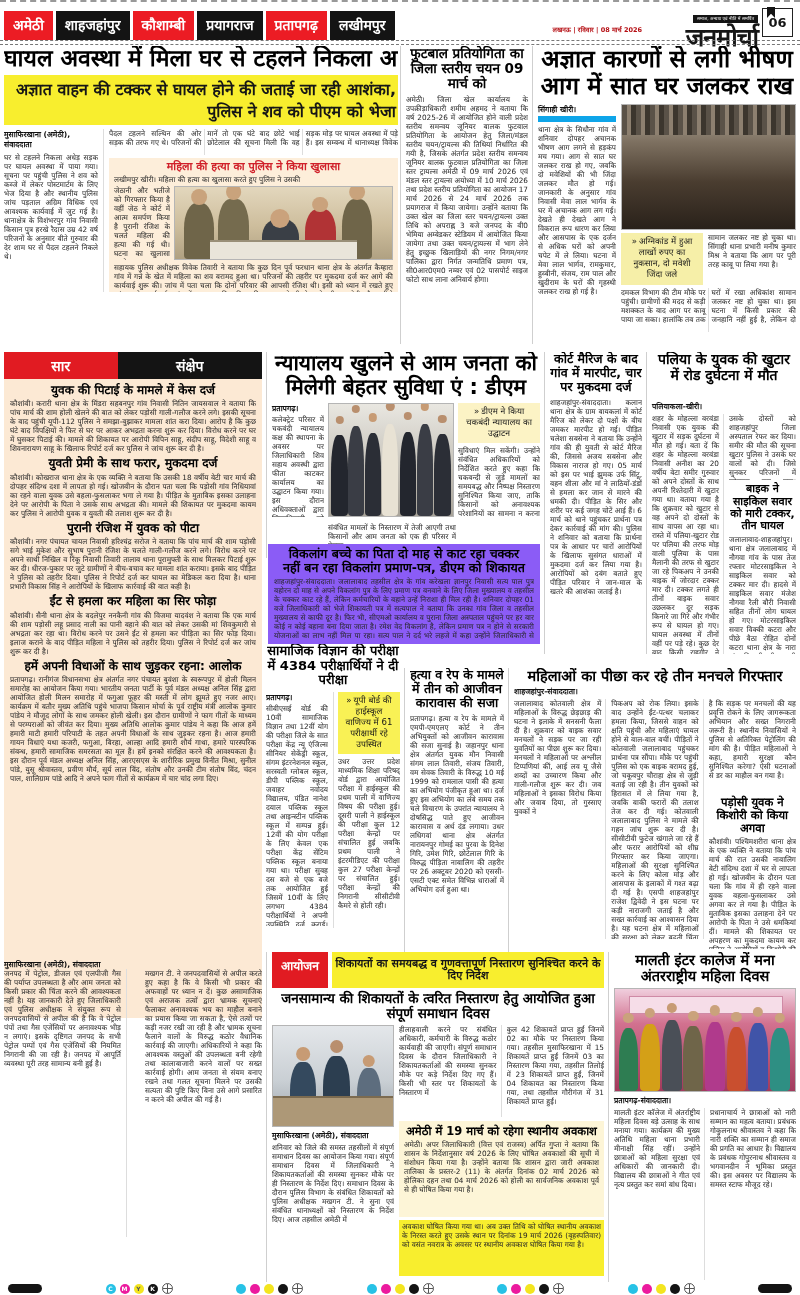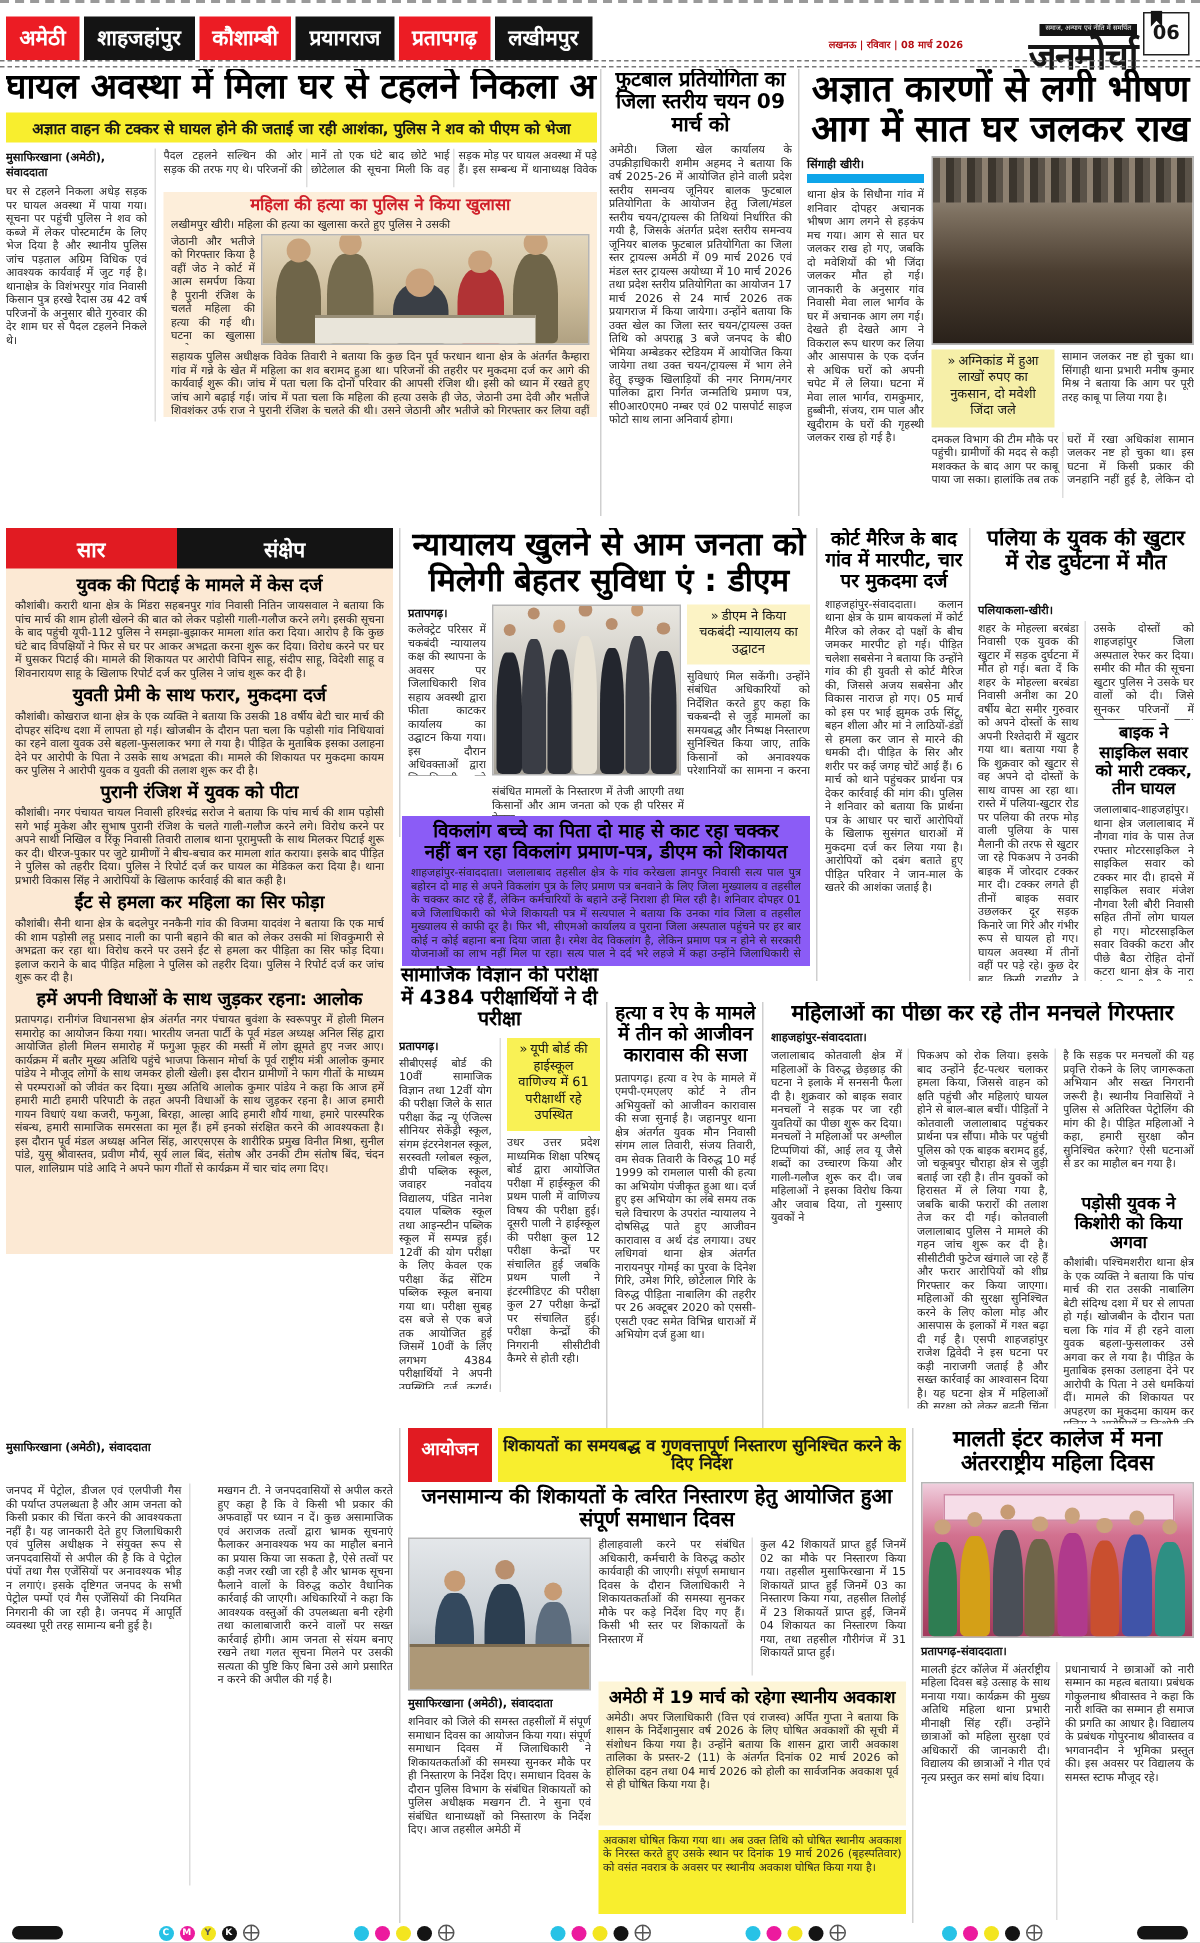--- a/index.html
+++ b/index.html
@@ -17,21 +17,21 @@
   .pageno{position:absolute;right:7px;top:6px;width:31px;height:29px;border:1.5px solid #222;background:#fff;font-size:13px;font-weight:bold;text-align:center;line-height:28px}
   .flagico{position:absolute;left:4px;top:-2px;width:8px;height:11px;background:#141414;clip-path:polygon(0 0,100% 0,100% 100%,50% 62%,0 100%)}
   .sep{position:absolute;left:0;top:40px;width:100%;height:5px;border-top:1.5px dashed #777;border-bottom:1.5px dashed #777}
   
   .art{position:absolute;overflow:hidden}
   .vr{border-left:1px solid #cfcfcf;padding-left:5px}
   .hl{font-weight:bold;text-align:center;line-height:1.12;color:#000}
   .body{font-size:7.3px;line-height:9px;text-align:justify;color:#242424;overflow:hidden}
   .byline{font-size:7.6px;font-weight:bold;color:#111}
   .yellow{background:#f8ee2e}
-  .subhead{font-weight:bold;font-size:10px;text-align:center;padding:3px 2px;margin-top:3px}
+  .subhead{font-weight:bold;font-size:16px;text-align:right;padding:3px 2px;margin-top:3px}
   .qbox{padding:3px 4px;font-weight:normal;font-size:8.6px;line-height:1.3;text-align:center;overflow:hidden}
   .arrow{margin-right:2px}
   .cols2{column-count:2;column-gap:6px;column-rule:1px solid #ddd}
   .cols3{column-count:3;column-gap:6px;column-rule:1px solid #ddd}
   .dgh{color:#fff;text-align:center;font-weight:bold;font-size:14px;padding:4px 0}
   
   .photo{position:relative;overflow:hidden;border:1px solid #b5b5b5}
   .p{position:absolute;bottom:0;background:var(--b);border-radius:40% 40% 4px 4px/45% 45% 4px 4px}
   .p::before{content:"";position:absolute;left:50%;transform:translateX(-50%);top:-24%;width:52%;padding-top:52%;border-radius:50%;background:var(--h)}
   .ph-police{background:linear-gradient(180deg,#e3d7bd 0%,#cdbd9c 55%,#b0a182 100%)}
@@ -126,21 +126,21 @@
           <div class="qbox" style="width:82px;flex:none;background:#f6efa8">
             <span class="arrow">»</span><span>अग्निकांड में हुआ लाखों रुपए का नुकसान, दो मवेशी जिंदा जले</span>
           </div>
           <div class="body" style="flex:1;height:52px">सामान जलकर नष्ट हो चुका था। सिंगाही थाना प्रभारी मनीष कुमार मिश्र ने बताया कि आग पर पूरी तरह काबू पा लिया गया है।</div>
         </div>
         <div class="body cols2" style="margin-top:3px;height:44px">दमकल विभाग की टीम मौके पर पहुंची। ग्रामीणों की मदद से कड़ी मशक्कत के बाद आग पर काबू पाया जा सका। हालांकि तब तक घरों में रखा अधिकांश सामान जलकर नष्ट हो चुका था। इस घटना में किसी प्रकार की जनहानि नहीं हुई है, लेकिन दो मवेशियों की आग में जलकर मौत हो गई। आग लगने के कारणों की जांच की जा रही है।</div>
       </div>
     </div>
   </div>
 
-  <div class="art" style="left:4px;top:352px;width:258px;height:484px;background:#fce9d4">
+  <div class="art" style="left:4px;top:352px;width:258px;height:666px;background:#fce9d4">
     <div style="display:flex">
       <div class="dgh" style="flex:0 0 44%;background:#e11b22">सार</div>
       <div class="dgh" style="flex:1;background:#141414">संक्षेप</div>
     </div>
     <div style="padding:3px 6px">
       <div>
         <div class="hl" style="font-size:12px;margin-top:2px">युवक की पिटाई के मामले में केस दर्ज</div>
         <div class="body" style="margin-top:2px">कौशांबी। करारी थाना क्षेत्र के मिंडरा सहबनपुर गांव निवासी नितिन जायसवाल ने बताया कि पांच मार्च की शाम होली खेलने की बात को लेकर पड़ोसी गाली-गलौज करने लगे। इसकी सूचना के बाद पहुंची यूपी-112 पुलिस ने समझा-बुझाकर मामला शांत करा दिया। आरोप है कि कुछ घंटे बाद विपक्षियों ने फिर से घर पर आकर अभद्रता करना शुरू कर दिया। विरोध करने पर घर में घुसकर पिटाई की। मामले की शिकायत पर आरोपी विपिन साहू, संदीप साहू, विदेशी साहू व शिवनारायण साहू के खिलाफ रिपोर्ट दर्ज कर पुलिस ने जांच शुरू कर दी है।</div>
       </div>
       <div>
@@ -242,21 +242,21 @@
       <div style="flex:1">
         <div class="body" style="height:66px">उसके दोस्तों को शाहजहांपुर जिला अस्पताल रेफर कर दिया। समीर की मौत की सूचना खुटार पुलिस ने उसके घर वालों को दी। जिसे सुनकर परिजनों में कोहराम मच गया। शनिवार की देर शाम शव को सुपुर्द खाक कर दिया गया।</div>
         <div class="hl" style="font-size:11px;margin-top:3px">बाइक ने साइकिल सवार को मारी टक्कर, तीन घायल</div>
         <div class="body" style="margin-top:2px;height:142px">जलालाबाद-शाहजहांपुर। थाना क्षेत्र जलालाबाद में नौगवा गांव के पास तेज रफ्तार मोटरसाइकिल ने साइकिल सवार को टक्कर मार दी। हादसे में साइकिल सवार मंजेश नौगवा रैली बौरी निवासी सहित तीनों लोग घायल हो गए। मोटरसाइकिल सवार विक्की कटरा और पीछे बैठा रोहित दोनों कटरा थाना क्षेत्र के नारा गांव निवासी भी जख्मी हुए। प्रत्यक्षदर्शियों के अनुसार, बाइक ने सड़क पार कर रहे साइकिल सवार को जोरदार धक्का दिया। टक्कर इतनी तेज थी कि मंजेश सड़क के दूसरी ओर जा गिरा, जबकि बाइक सवार काफी दूर तक घिसटते चले गए।</div>
       </div>
     </div>
   </div>
 
   <div class="art" style="left:4px;top:956px;width:258px;height:324px">
     <div class="byline" style="margin-top:3px">मुसाफिरखाना (अमेठी), संवाददाता</div>
-    <div style="display:flex;gap:18px;margin-top:20px;height:268px">
+    <div style="display:flex;gap:18px;margin-top:0;height:268px">
       <div class="body" style="flex:1;border-right:1px solid #ddd;padding-right:5px">जनपद में पेट्रोल, डीजल एवं एलपीजी गैस की पर्याप्त उपलब्धता है और आम जनता को किसी प्रकार की चिंता करने की आवश्यकता नहीं है। यह जानकारी देते हुए जिलाधिकारी एवं पुलिस अधीक्षक ने संयुक्त रूप से जनपदवासियों से अपील की है कि वे पेट्रोल पंपों तथा गैस एजेंसियों पर अनावश्यक भीड़ न लगाएं। इसके दृष्टिगत जनपद के सभी पेट्रोल पम्पों एवं गैस एजेंसियों की नियमित निगरानी की जा रही है। जनपद में आपूर्ति व्यवस्था पूरी तरह सामान्य बनी हुई है।</div>
       <div class="body" style="flex:1">मखगन टी. ने जनपदवासियों से अपील करते हुए कहा है कि वे किसी भी प्रकार की अफवाहों पर ध्यान न दें। कुछ असामाजिक एवं अराजक तत्वों द्वारा भ्रामक सूचनाएं फैलाकर अनावश्यक भय का माहौल बनाने का प्रयास किया जा सकता है, ऐसे तत्वों पर कड़ी नजर रखी जा रही है और भ्रामक सूचना फैलाने वालों के विरुद्ध कठोर वैधानिक कार्रवाई की जाएगी। अधिकारियों ने कहा कि आवश्यक वस्तुओं की उपलब्धता बनी रहेगी तथा कालाबाजारी करने वालों पर सख्त कार्रवाई होगी। आम जनता से संयम बनाए रखने तथा गलत सूचना मिलने पर उसकी सत्यता की पुष्टि किए बिना उसे आगे प्रसारित न करने की अपील की गई है।</div>
     </div>
   </div>
 
   <div class="art vr" style="left:266px;top:952px;width:338px;height:330px">
     <div style="display:flex;gap:4px;align-items:stretch">
       <div style="background:#e11b22;color:#fff;font-weight:bold;font-size:12px;padding:5px 9px;white-space:nowrap">आयोजन</div>
       <div class="yellow" style="flex:1;font-weight:bold;font-size:11px;text-align:center;padding:6px 2px;line-height:1.1">शिकायतों का समयबद्ध व गुणवत्तापूर्ण निस्तारण सुनिश्चित करने के दिए निर्देश</div>
     </div>

